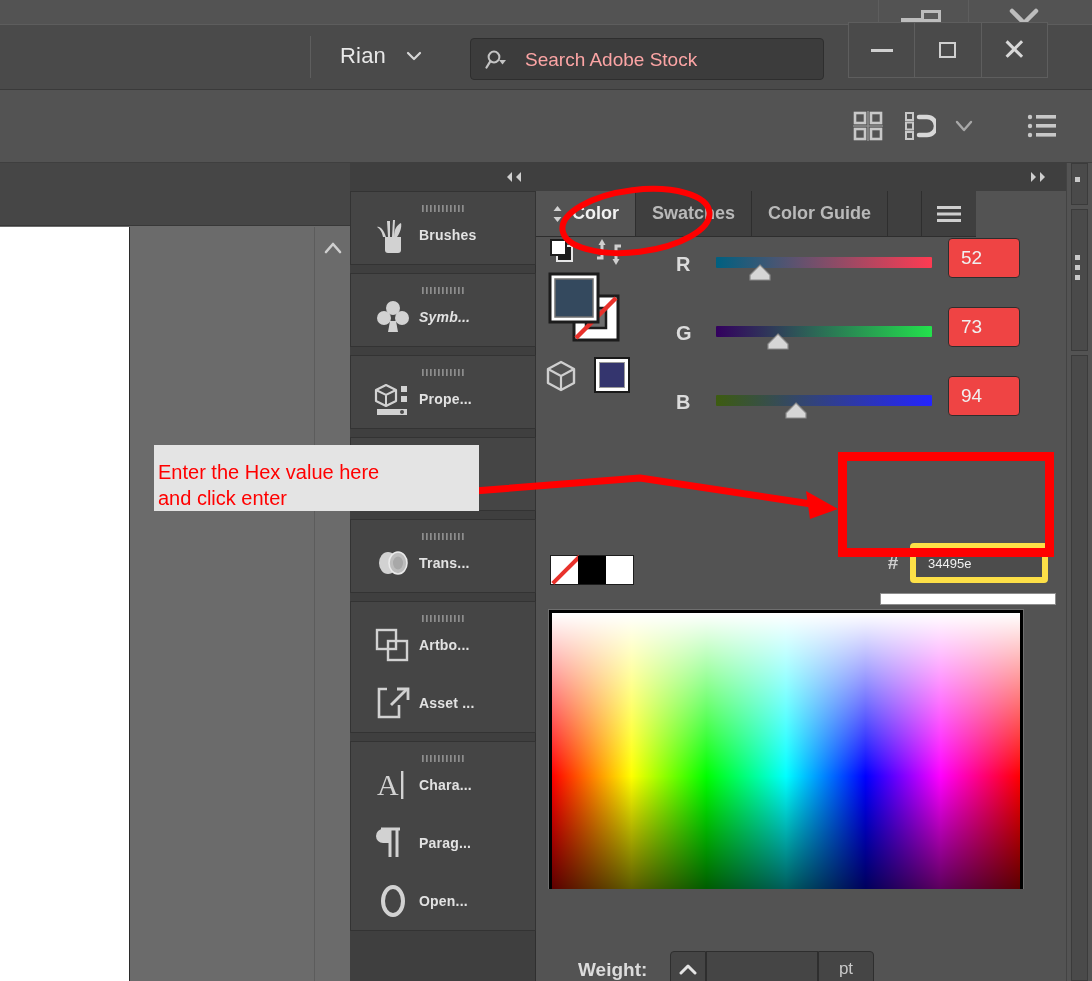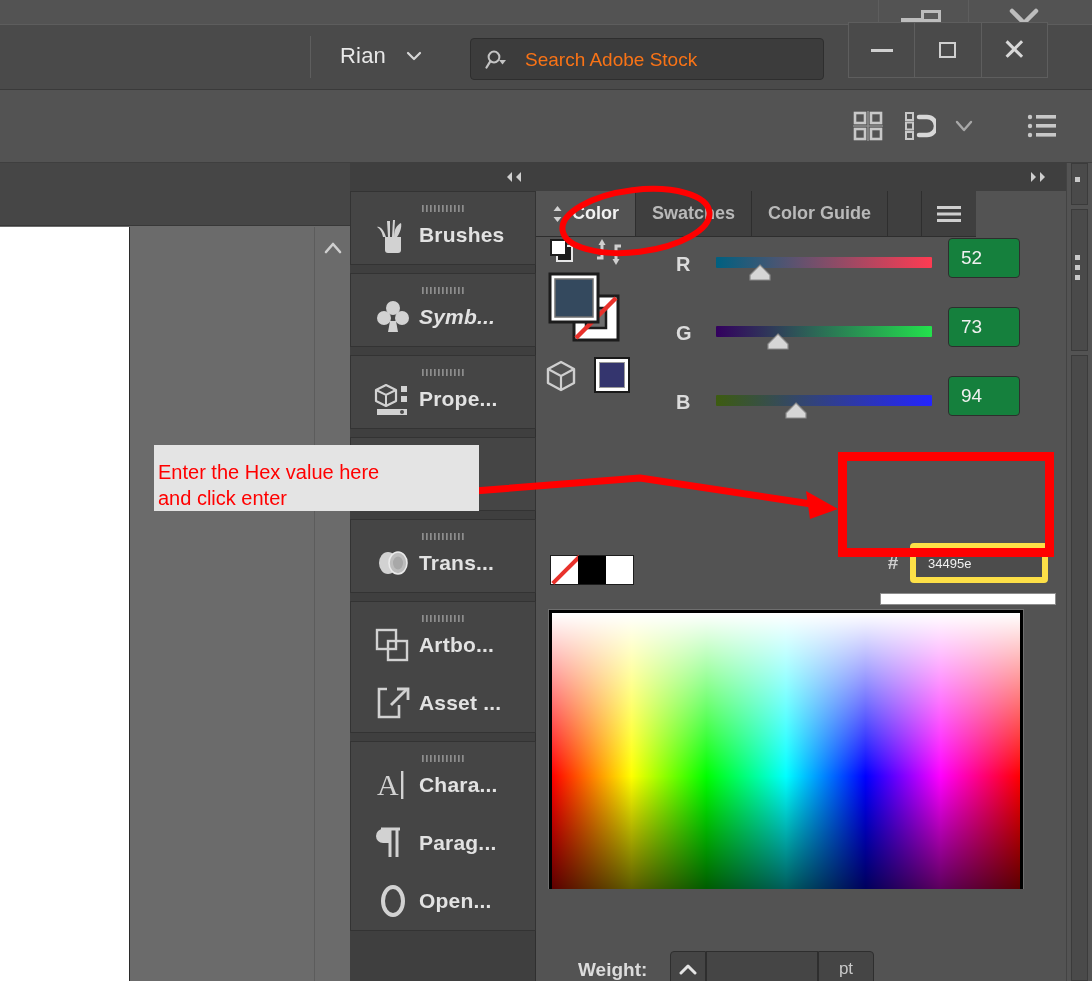--- a/index.html
+++ b/index.html
@@ -37,21 +37,21 @@
   .user-caret svg { display:block; }
   .search-box {
     position: absolute; left: 470px; top: 38px; width: 354px; height: 42px;
     background: #3c3c3c; border: 1px solid #2e2e2e; border-radius: 4px;
   }
   .search-icon {
     position: absolute; left: 14px; top: 10px; width: 24px; height: 22px;
   }
   .search-ph {
     position: absolute; left: 54px; top: 10px;
-    font-size: 19px; color: #f97316;
+    font-size: 19px; color: #fca5a5;
   }
 
   
   .strip-above {
     position: absolute; left: 878px; top: 0; width: 214px; height: 28px;
   }
   .strip-cell {
     position: absolute; top: 0; height: 28px;
     border-left: 1px solid #5e5e5e;
   }
@@ -134,21 +134,21 @@
     width: 42px; height: 7px;
   }
   .dock-row {
     display: flex; align-items: center; height: 58px; padding-left: 22px;
   }
   .dock-row .d-ico {
     width: 46px; height: 44px; display: flex; align-items: center; justify-content: flex-start;
     flex: 0 0 46px;
   }
   .dock-row .d-label {
-    font-size: 21px; color: #e2e2e2; font-weight: 700; white-space: nowrap;
+    font-size: 14px; color: #e2e2e2; font-weight: 700; white-space: nowrap;
     letter-spacing: .2px;
   }
 
   
   .panel-col {
     position: absolute; left: 536px; top: 163px; width: 530px; height: 818px;
     background: #535353;
   }
   .panel-top-strip {
     position: absolute; left: 0; top: 0; width: 530px; height: 28px;
@@ -197,21 +197,21 @@
   .sr-track {
     position: absolute; left: 40px; top: 6px; width: 216px; height: 11px;
     border-radius: 1px;
   }
   .sr-handle {
     position: absolute; top: 13px; width: 22px; height: 17px;
     transform: translateX(-11px);
   }
   .sr-field {
     position: absolute; left: 272px; top: -13px; width: 72px; height: 40px;
-    background: #15803d; border: 1px solid #2e2e2e; border-radius: 4px;
+    background: #ef4444; border: 1px solid #2e2e2e; border-radius: 4px;
     color: #f0f0f0; font-size: 19px; display:flex; align-items:center; padding-left: 12px;
   }
 
   .swatch-strip {
     position: absolute; left: 14px; top: 318px; width: 84px; height: 30px;
     display: flex; border: 1px solid #1d1d1d;
   }
   .sw { width: 28px; height: 28px; position: relative; }
   .sw-none { background: #fff; }
   .sw-none::after {

